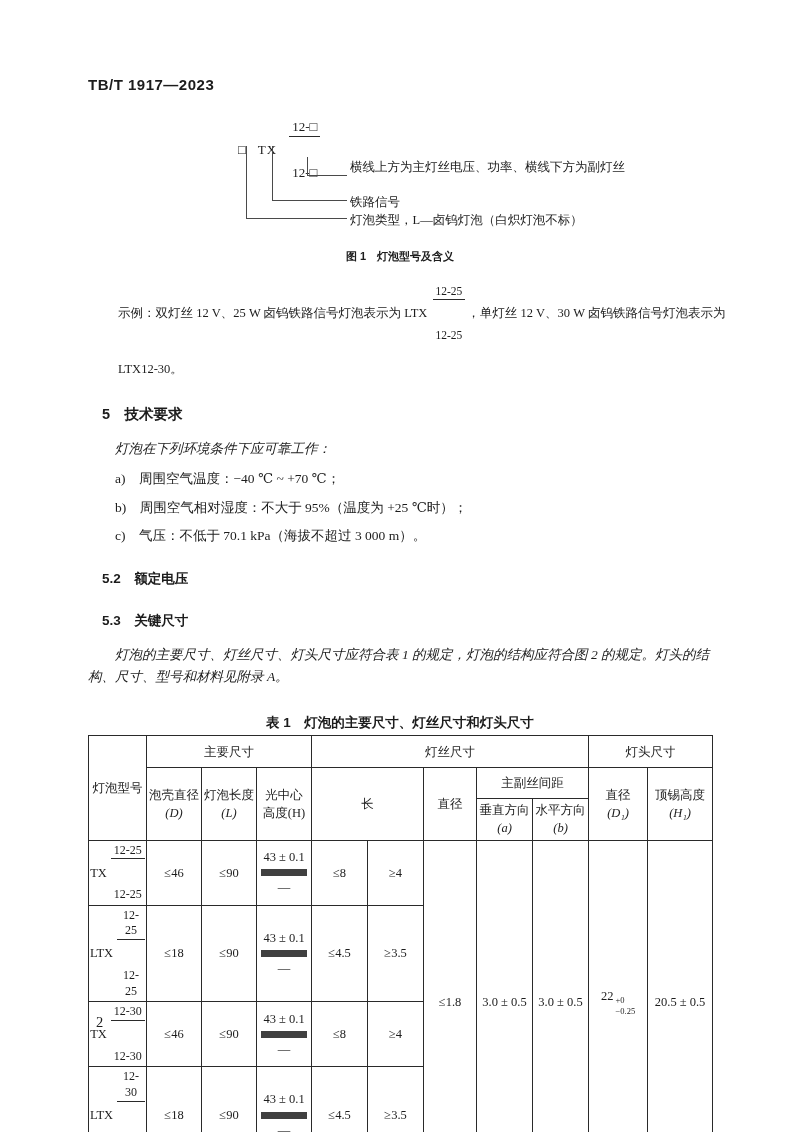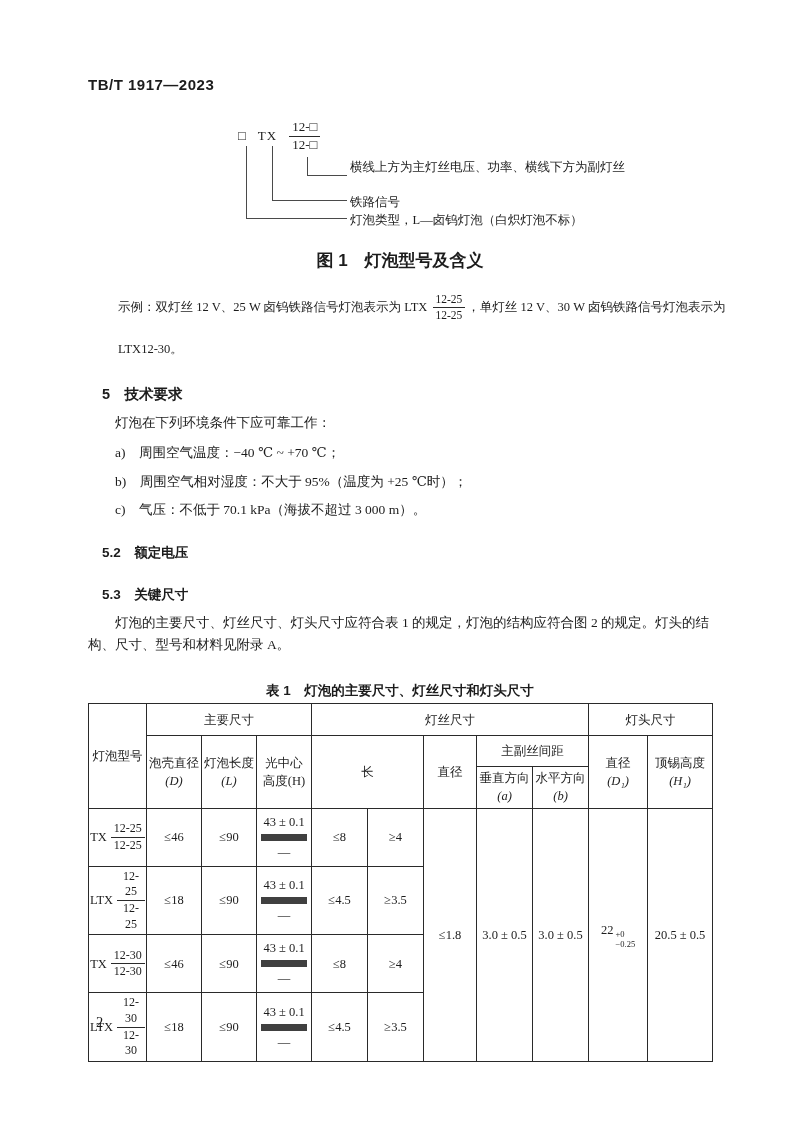--- a/index.html
+++ b/index.html
@@ -9,45 +9,45 @@
     font-family:"Liberation Serif","DejaVu Serif",serif;color:#1c1c1c;
     overflow:hidden;
   }
   .doc-number{font-family:"Liberation Sans","DejaVu Sans",sans-serif;font-weight:bold;font-size:15px;letter-spacing:.5px;}
 
   
   .diagram{position:relative;margin:20px 0 0 150px;height:122px;font-size:13px;}
   .d-model{position:absolute;left:0;top:6px;display:flex;align-items:center;}
   .d-box{margin-right:12px;font-size:13px;}
   .d-prefix{margin-right:12px;letter-spacing:1px;}
-  .frac{display:inline-flex;flex-direction:column;text-align:center;line-height:1.3;}
+  .frac{display:inline-flex;flex-direction:column;text-align:center;line-height:1.3;gap:28px;}
   .frac .top{border-bottom:1px solid #2a2a2a;padding:0 3px;}
   .frac .bot{padding:0 3px;}
   .conn{position:absolute;border-left:1px solid #4a4a4a;border-bottom:1px solid #4a4a4a;}
   .conn1{left:69px;top:44px;width:39px;height:18px;}
   .conn2{left:34px;top:33px;width:74px;height:54px;}
   .conn3{left:8px;top:33px;width:100px;height:72px;}
   .d-label{position:absolute;left:112px;font-size:12.5px;line-height:1.55;white-space:nowrap;}
   .d-label1{top:45px;}
   .d-label2{top:80px;}
   .d-label3{top:98px;}
-  .fig-caption{margin-top:14px;text-align:center;font-family:"Liberation Sans","DejaVu Sans",sans-serif;font-weight:bold;font-size:17px;}
+  .fig-caption{margin-top:14px;text-align:center;font-family:"Liberation Sans","DejaVu Sans",sans-serif;font-weight:bold;font-size:11px;}
 
   
   .example{margin:20px 0 0 30px;font-size:12.5px;line-height:1.6;}
   .exline1{display:flex;align-items:center;}
   .exline1 span{white-space:pre;}
   .exfrac{font-size:11.5px;margin:0 2px;}
   .exline2{margin-top:16px;}
 
   
   .sec-title{font-family:Liberation Sans, sans-serif;font-weight:bold;margin-left:14px;}
   .s5{margin-top:26px;font-size:14.5px;}
   .sub{margin-top:24px;font-size:13.5px;}
-  .para{margin-top:8px;font-size:13.5px;line-height:1.65;}
+  .para{margin-top:14px;font-size:13.5px;line-height:1.65;font-style:italic;}
   .indent{text-indent:2em;}
   .list-item{margin-top:9px;margin-left:2em;font-size:13.5px;line-height:1.45;}
 
   
   .tbl-caption{margin-top:26px;text-align:center;font-family:"Liberation Sans","DejaVu Sans",sans-serif;font-weight:bold;font-size:13.5px;}
   .unit-note{margin-top:8px;text-align:right;font-size:12px;}
   table.t1{margin-top:3px;width:624px;border-collapse:collapse;table-layout:fixed;border:1.5px solid #1c1c1c;}
   .t1 th,.t1 td{border:1px solid #2a2a2a;text-align:center;vertical-align:middle;
     font-weight:normal;font-size:12.5px;line-height:1.45;padding:2px 1px;}
   .t1 thead tr.hr1 th{height:27px;}

